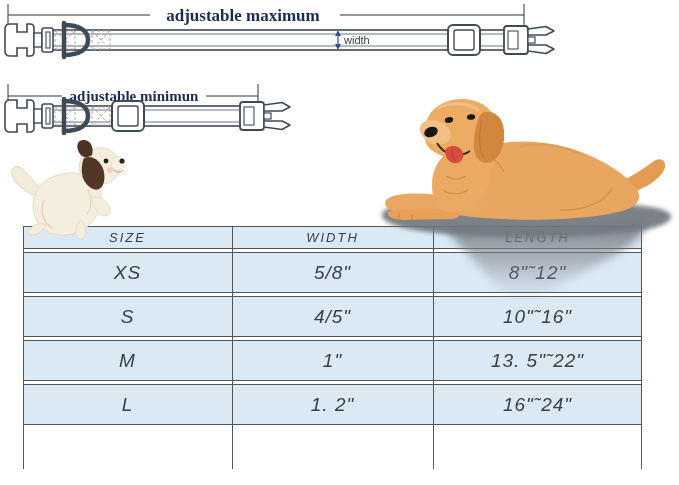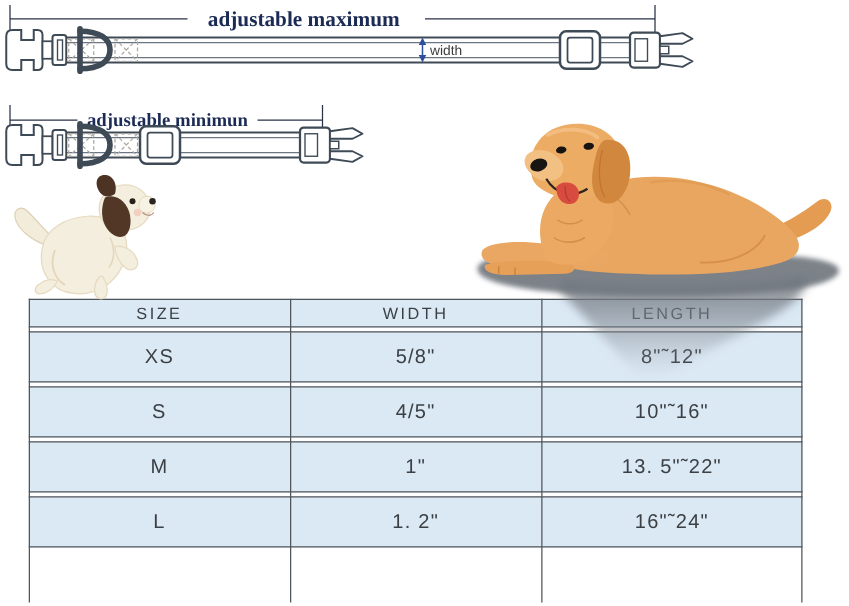--- a/index.html
+++ b/index.html
@@ -3,37 +3,37 @@
 <meta charset="utf-8">
 <style>
   html,body { margin:0; padding:0; background:#ffffff; }
   .canvas {
     position:relative; width:679px; height:485px; background:#ffffff;
     font-family:"Liberation Sans", sans-serif; overflow:hidden;
   }
   .overlay-svg { position:absolute; left:0; top:0; z-index:3; pointer-events:none; }
 
   
-  .size-table { position:absolute; left:23px; top:239px; width:619px; height:198px; z-index:1; }
+  .size-table { position:absolute; left:23px; top:226px; width:619px; height:198px; z-index:1;font-style:italic; }
   .t-row {
     display:flex; background:#dbe9f5; box-sizing:border-box;
     border-top:1px solid #50555a; border-bottom:1px solid #50555a;
     margin-bottom:3px;
   }
   .t-row.header { height:23px; }
   .t-row.data   { height:41px; }
   .t-cell {
     display:flex; align-items:center; justify-content:center;
     color:#3b4045; font-size:13px; letter-spacing:2px; font-weight:400;
     box-sizing:border-box;
   }
   .t-cell.c0 { width:209px; }
   .t-cell.c1 { width:201px; }
   .t-cell.c2 { width:209px; }
-  .t-row.data .t-cell { letter-spacing:1px; font-size:16px; }
+  .t-row.data .t-cell { letter-spacing:1px; font-size:19px; }
   .vline { position:absolute; top:0; width:1px; height:243px; background:#50555a; }
   .vl0 { left:0; } .vl1 { left:209px; } .vl2 { left:410px; } .vl3 { left:618px; }
 
   .svg-title { font-family:"Liberation Serif", serif; font-weight:bold; fill:#1c2b55; }
   .svg-small { font-family:"Liberation Sans", sans-serif; fill:#3c3c3c; }
 </style>
 </head>
 <body>
 
 <div class="canvas">

